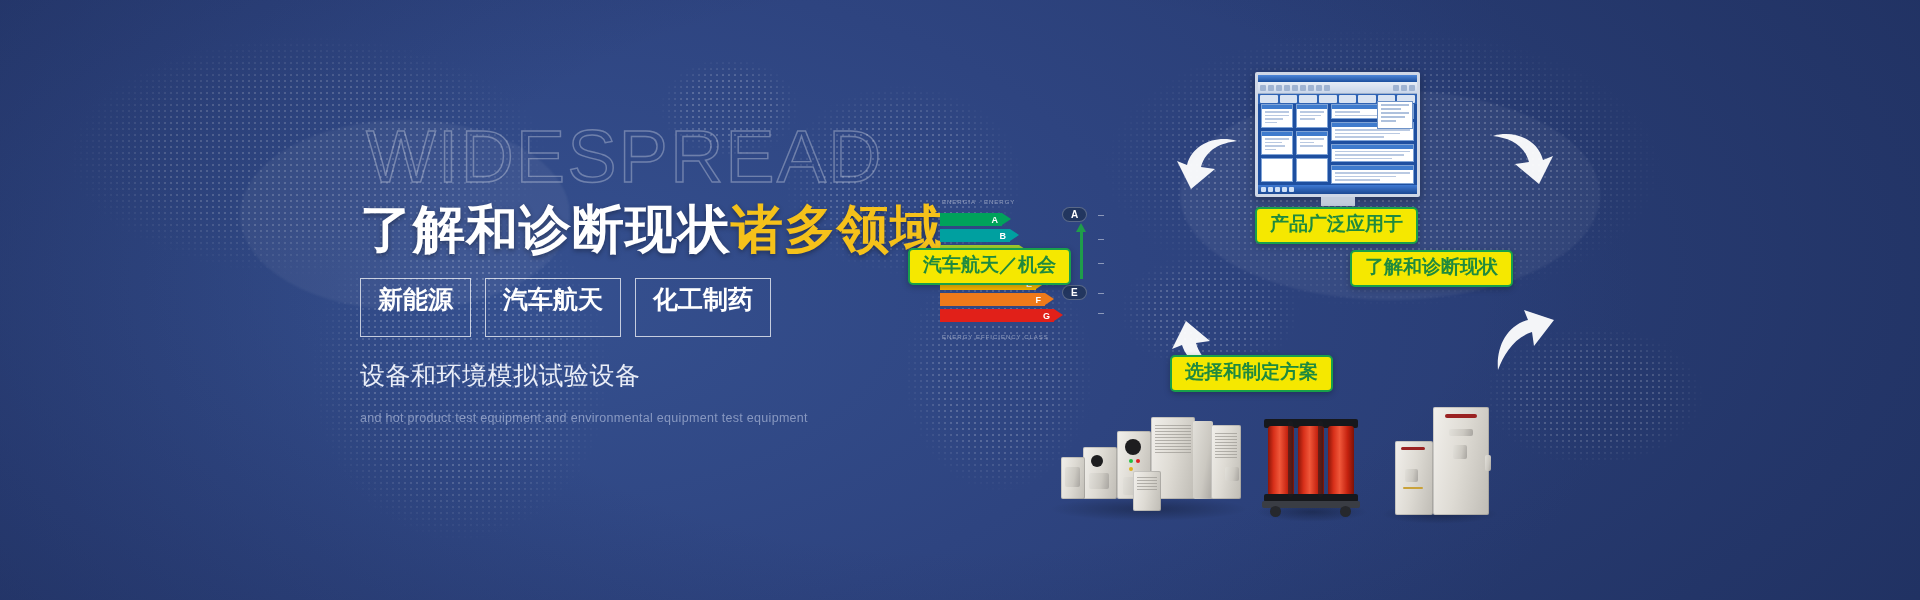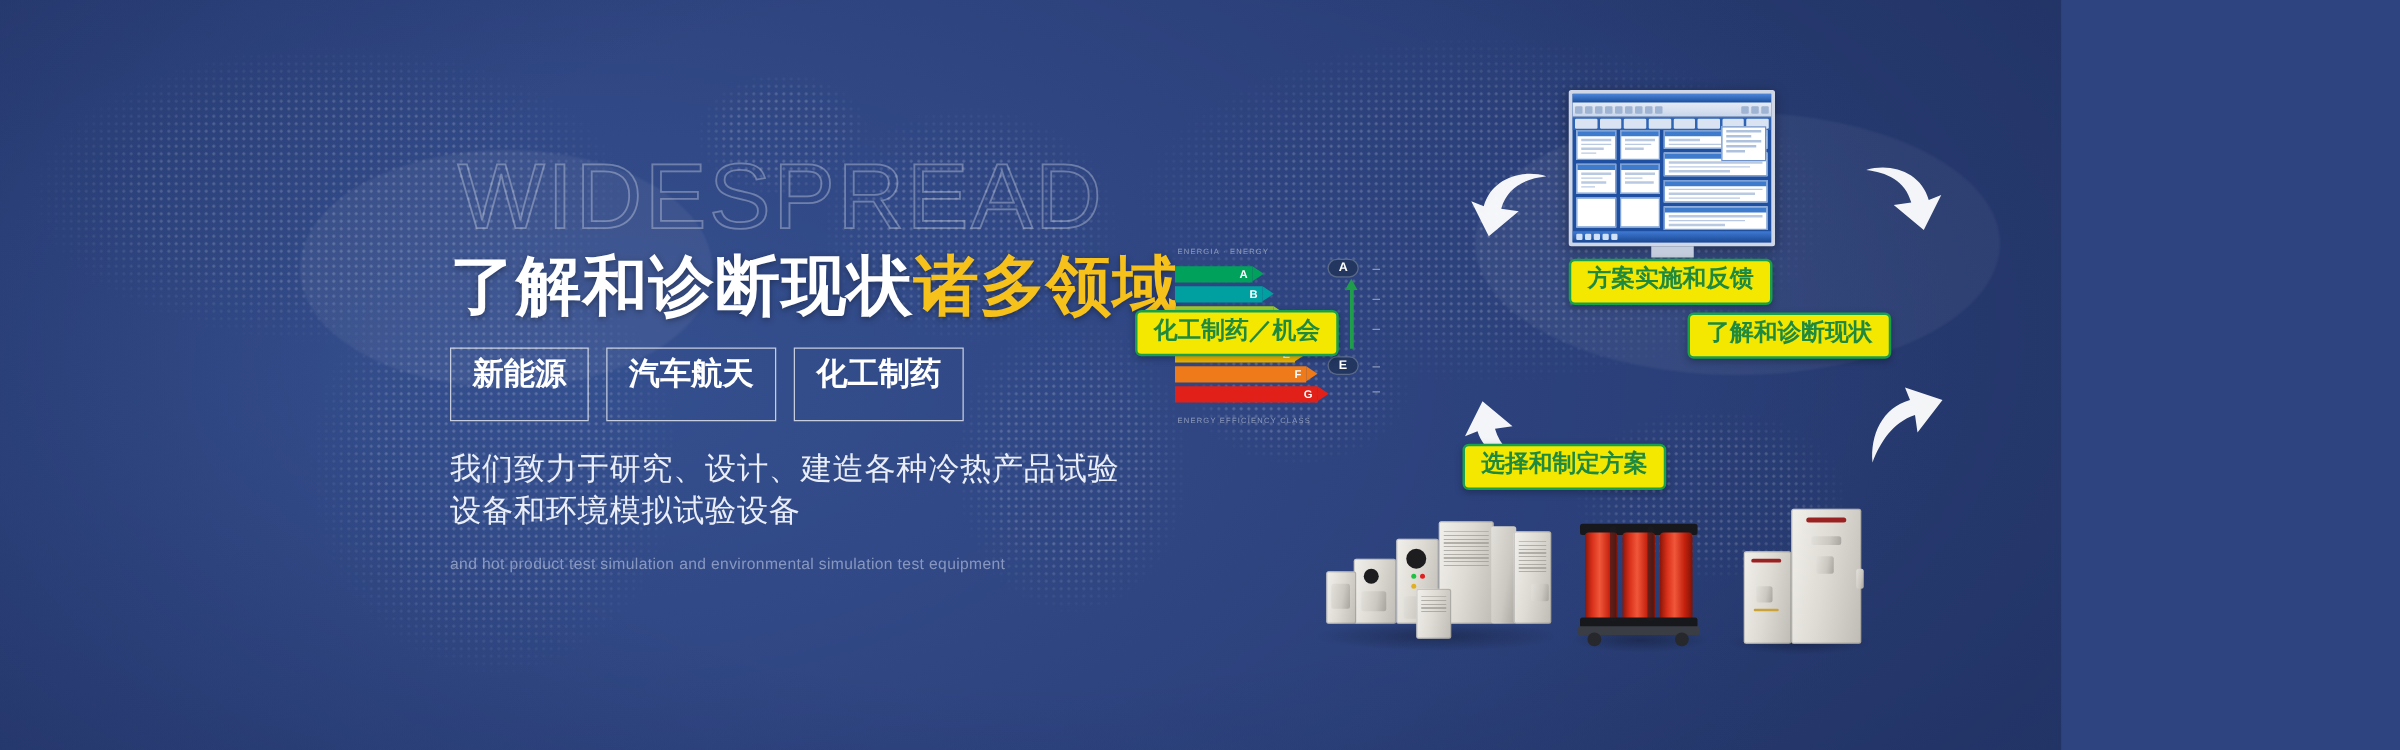--- a/index.html
+++ b/index.html
@@ -2,21 +2,21 @@
 <html><head>
 <meta charset="utf-8">
 <style>
   html,body{margin:0;padding:0;}
   body{
     width:1920px;height:600px;overflow:hidden;
     background:#2e4480;
     font-family:"Liberation Sans","DejaVu Sans",sans-serif;
   }
   .banner{
-    position:relative;width:1649px;height:600px;
+    position:relative;width:1920px;height:600px;
     background:
       radial-gradient(ellipse 1100px 600px at 28% 50%, #35508f 0%, #2e4480 55%, #283c73 100%);
     overflow:hidden;
   }
   
   .map-layer{
     position:absolute;inset:0;
     background-image:radial-gradient(circle, rgba(255,255,255,.22) 1.1px, transparent 1.3px);
     background-size:6px 6px;
     opacity:.9;
@@ -171,26 +171,25 @@
 
     <div class="headline"><span>了解和诊断现状</span><span class="hl">诸多领域</span></div>
 
     <div class="tags">
       <div class="tag">新能源</div>
       <div class="tag">汽车航天</div>
       <div class="tag">化工制药</div>
     </div>
 
     <div class="desc">
-      <div>我们致力于研究、设计、建造各种冷热产品试验</div>
       <div>设备和环境模拟试验设备</div>
     </div>
 
     <div class="desc-en">
-      <div>and hot product test simulation and environmental simulation test equipment</div>
+      <div>and hot product test equipment and environmental equipment test equipment</div>
     </div>
   </div>
 
   <div class="diagram">
 
     <div class="energy">
       <div class="elabel-top">ENERGIA · ENERGY</div>
 
       <div class="bars">
         <div class="bar" style="width:62px;background:#00a25b;">
@@ -362,22 +361,22 @@
         <path d="M60 56 C40 60 16 50 10 30 L0 34 L14 6 L38 26 L24 28 C29 46 44 54 60 56 Z" fill="#ffffff" opacity="0.95"></path>
       </svg>
     </div>
 
     <div class="arrow" style="left:592px;top:308px;">
       <svg width="66" height="66" viewBox="0 0 66 66">
         <path d="M6 62 C4 40 14 18 36 12 L32 2 L62 12 L42 38 L40 24 C22 30 12 46 6 62 Z" fill="#ffffff" opacity="0.95"></path>
       </svg>
     </div>
 
-    <div class="callout c-top">方案实施和反馈</div>
-    <div class="callout c-left">化工制药／机会</div>
+    <div class="callout c-top">产品广泛应用于</div>
+    <div class="callout c-left">汽车航天／机会</div>
     <div class="callout c-right">了解和诊断现状</div>
     <div class="callout c-bottom">选择和制定方案</div>
 
     <div class="products">
 
       <div class="pgroup" style="left:0;top:0;width:190px;height:110px;">
         <div class="shadow-soft" style="left:-6px;bottom:-6px;width:200px;height:24px;"></div>
 
         <div class="box cab" style="left:96px;top:12px;width:44px;height:82px;"></div>
         <div class="vent" style="left:100px;top:20px;width:36px;height:30px;"></div>

